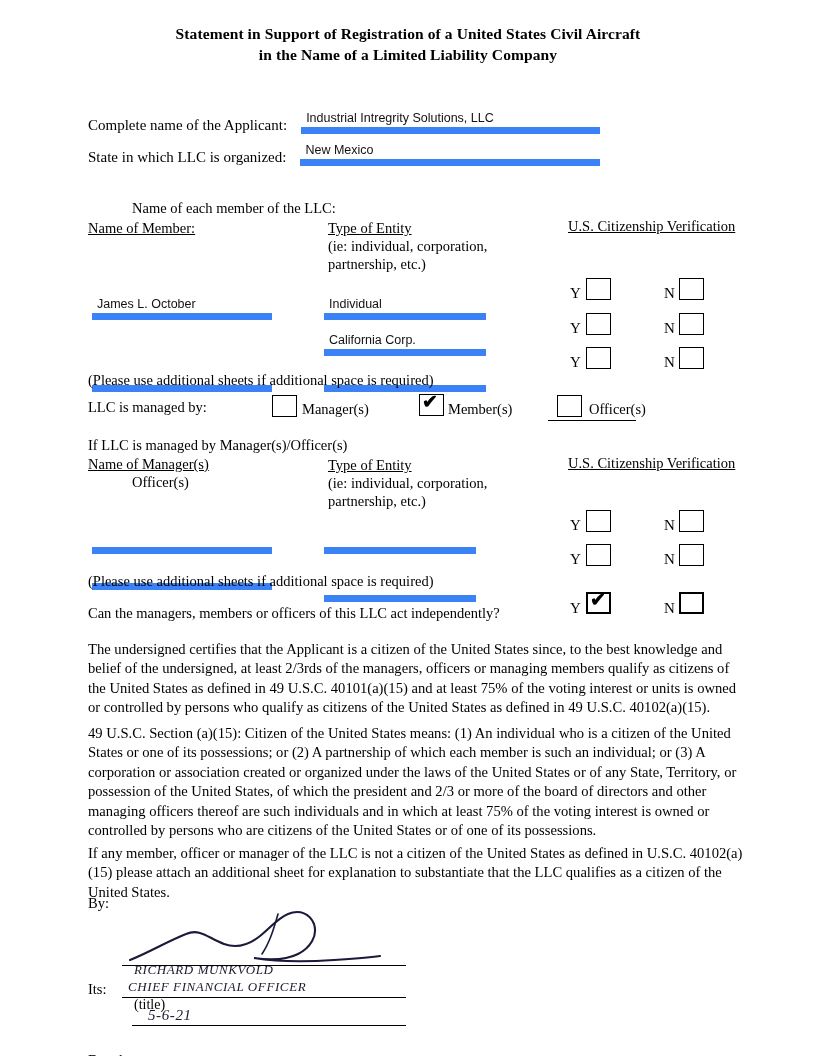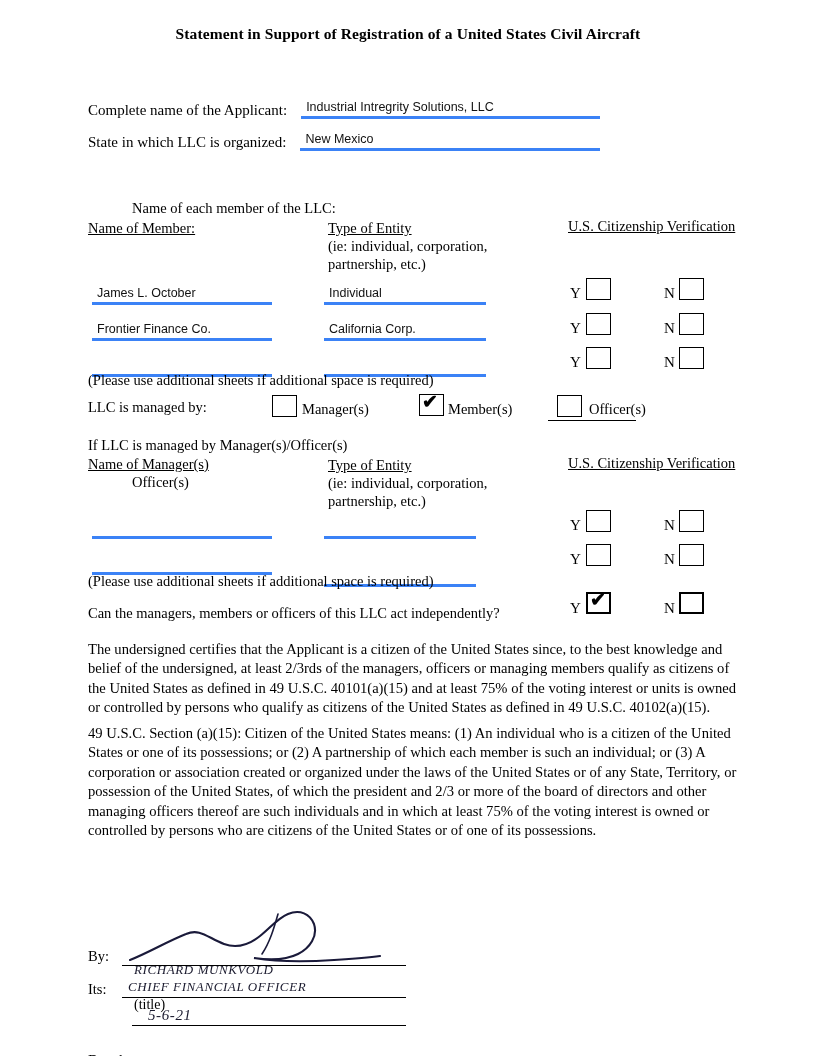--- a/index.html
+++ b/index.html
@@ -37,22 +37,23 @@
     position: absolute;
     display: flex;
     align-items: flex-end;
   }
   .lbl {
     font-size: 15px;
     white-space: nowrap;
   }
   .ulabel { text-decoration: underline; }
   .fill {
-    border-bottom: 3px solid #3b82f6;
+    border-bottom: 7px solid #3b82f6;
     position: relative;
+    margin-top: 11px;
   }
   .hand {
     font-family: "Liberation Sans", sans-serif;
     font-size: 12.5px;
     color: #111;
     position: absolute;
     bottom: 2px;
     left: 5px;
     white-space: nowrap;
   }
@@ -119,20 +120,21 @@
   }
   svg.scribble { position: absolute; overflow: visible; }
 </style>
 </head>
 <body>
 
 <div class="page">
 
   <div class="title">
     <span>Statement in Support of Registration of a United States Civil Aircraft</span>
+    <span class="line2">in the Name of a Limited Liability Company</span>
   </div>
 
   <div class="row" style="left:88px; top:72px; width:512px;">
     <span class="lbl">Complete name of the Applicant:</span>
     <span class="fill" style="flex:1; height:20px; margin-left:14px;">
       <span class="hand">Industrial Intregrity Solutions, LLC</span>
     </span>
   </div>
 
   <div class="row" style="left:88px; top:104px; width:512px;">
@@ -160,23 +162,20 @@
     <span class="hand">James L. October</span>
   </div>
   <div class="fill" style="position:absolute; left:324px; top:258px; width:162px; height:20px;">
     <span class="hand">Individual</span>
   </div>
   <div class="yn" style="left:570px; top:261px;">Y</div>
   <div class="cbox" style="left:586px; top:254px;"></div>
   <div class="yn" style="left:664px; top:261px;">N</div>
   <div class="cbox" style="left:679px; top:254px;"></div>
 
-  <div class="fill" style="position:absolute; left:92px; top:294px; width:180px; height:20px;">
-    <span class="hand">Frontier Finance Co.</span>
-  </div>
   <div class="fill" style="position:absolute; left:324px; top:294px; width:162px; height:20px;">
     <span class="hand">California Corp.</span>
   </div>
   <div class="yn" style="left:570px; top:296px;">Y</div>
   <div class="cbox" style="left:586px; top:289px;"></div>
   <div class="yn" style="left:664px; top:296px;">N</div>
   <div class="cbox" style="left:679px; top:289px;"></div>
 
   <div class="fill" style="position:absolute; left:92px; top:330px; width:180px; height:20px;">
     <span class="hand"></span>
@@ -244,22 +243,23 @@
 
   <div class="note" style="left:88px; top:581px;">Can the managers, members or officers of this LLC act independently?</div>
   <div class="yn" style="left:570px; top:576px;">Y</div>
   <div class="cbox" style="left:586px; top:568px; border-width:2px;"></div>
   <div class="cmark" style="left:590px; top:566px;">✔</div>
   <div class="yn" style="left:664px; top:576px;">N</div>
   <div class="cbox" style="left:679px; top:568px; border-width:2px;"></div>
 
   <div class="para" style="left:88px; top:616px; width:658px;">The undersigned certifies that the Applicant is a citizen of the United States since, to the best knowledge and belief of the undersigned, at least 2/3rds of the managers, officers or managing members qualify as citizens of the United States as defined in 49 U.S.C. 40101(a)(15) and at least 75% of the voting interest or units is owned or controlled by persons who qualify as citizens of the United States as defined in 49 U.S.C. 40102(a)(15).</div>
   <div class="para" style="left:88px; top:700px; width:658px;">49 U.S.C. Section (a)(15):  Citizen of the United States means: (1) An individual who is a citizen of the United States or one of its possessions; or (2) A partnership of which each member is such an individual; or (3) A corporation or association created or organized under the laws of the United States or of any State, Territory, or possession of the United States, of which the president and 2/3 or more of the board of directors and other managing officers thereof are such individuals and in which at least 75% of the voting interest is owned or controlled by persons who are citizens of the United States or of one of its possessions.</div>
-
-  <div class="note" style="left:88px; top:924px;">By:</div>
+  <div class="para" style="left:88px; top:820px; width:658px;">If any member, officer or manager of the LLC is not a citizen of the United States as defined in U.S.C. 40102(a)(15) please attach an additional sheet for explanation to substantiate that the LLC qualifies as a citizen of the United States.</div>
+
+  <div class="note" style="left:88px; top:871px;">By:</div>
   <div class="blankline" style="left:122px; top:941px; width:284px;"></div>
 
   <svg class="scribble" style="left:128px; top:884px;" width="280" height="62" viewBox="0 0 280 62">
     <path d="M2 52 C22 44 38 34 58 26 C72 20 80 30 96 36 C110 41 122 36 132 28 C142 20 150 10 160 6 C172 1 182 6 186 16 C190 28 182 40 170 46 C156 53 140 52 126 50 C150 54 178 54 206 52 C222 51 238 50 252 48" fill="none" stroke="#1a1a3a" stroke-width="2.1" stroke-linecap="round"></path>
     <path d="M150 6 C146 20 142 34 134 46" fill="none" stroke="#1a1a3a" stroke-width="1.6" stroke-linecap="round"></path>
   </svg>
 
   <div class="sig-script" style="left:134px; top:938px;">RICHARD MUNKVOLD</div>
 
   <div class="note" style="left:88px; top:957px;">Its:</div>

